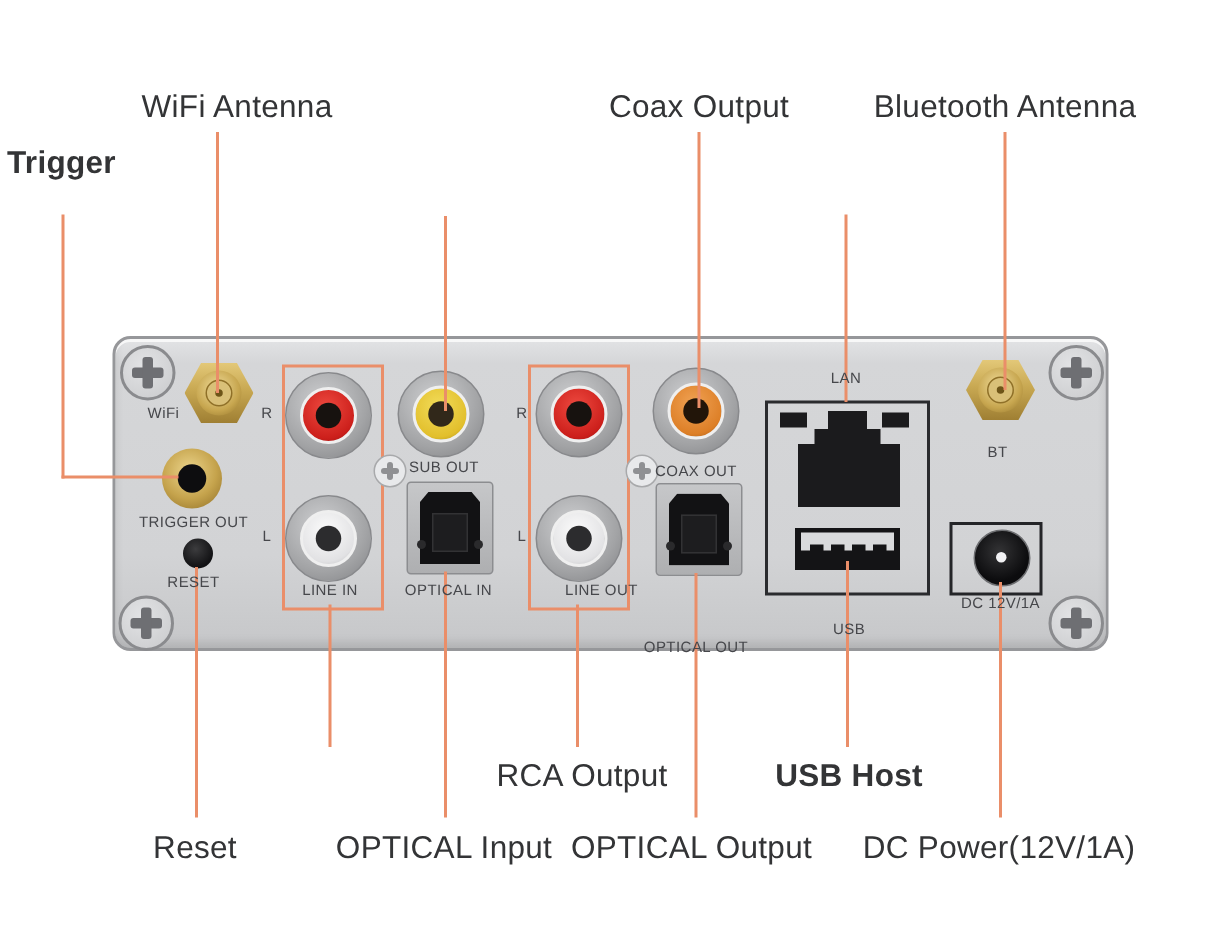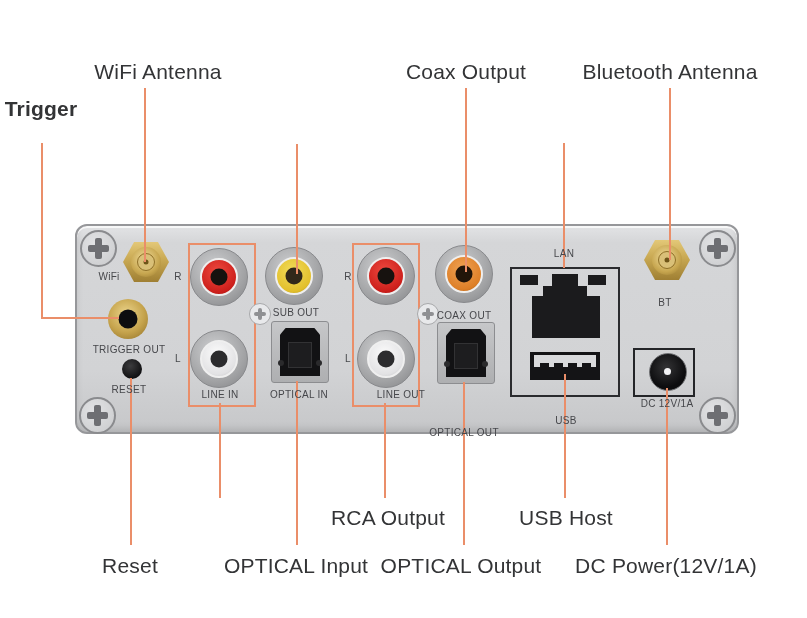--- a/index.html
+++ b/index.html
@@ -236,16 +236,16 @@
   <div class="ptext" style="left:667px;top:403px;">DC 12V/1A</div>
 
   <div class="callout" style="left:158px;top:60px;">WiFi Antenna</div>
   <div class="callout" style="left:41px;top:97px;font-weight:bold;">Trigger</div>
   <div class="callout" style="left:466px;top:60px;">Coax Output</div>
   <div class="callout" style="left:670px;top:60px;">Bluetooth Antenna</div>
   <div class="callout" style="left:130px;top:554px;">Reset</div>
   <div class="callout" style="left:296px;top:554px;">OPTICAL Input</div>
   <div class="callout" style="left:388px;top:506px;">RCA Output</div>
   <div class="callout" style="left:461px;top:554px;">OPTICAL Output</div>
-  <div class="callout" style="left:566px;top:506px;">USB Host</div>
+  <div class="callout" style="left:566px;top:506px;font-weight:bold;">USB Host</div>
   <div class="callout" style="left:666px;top:554px;">DC Power(12V/1A)</div>
 
 </div>
 
 </body></html>

